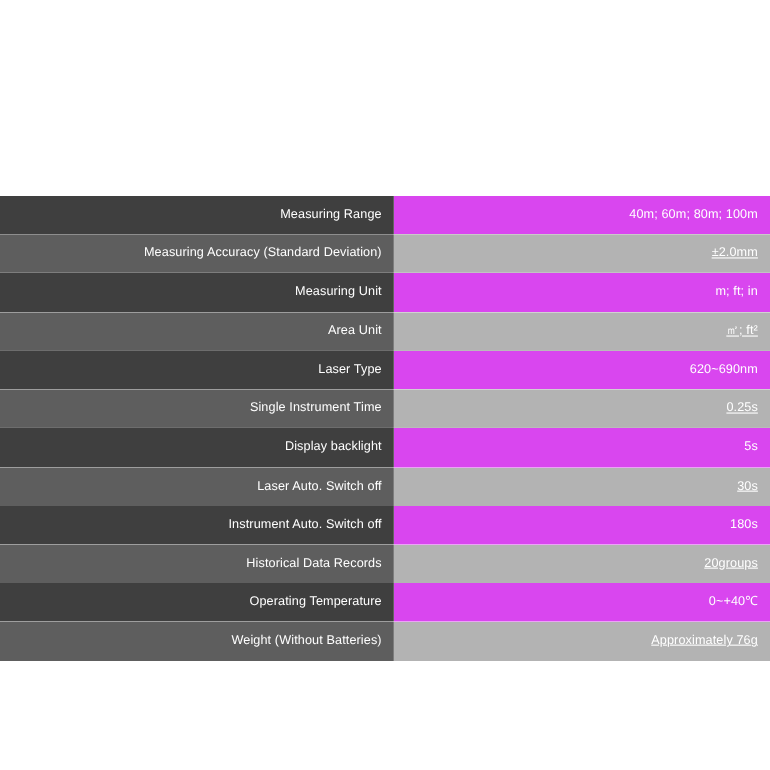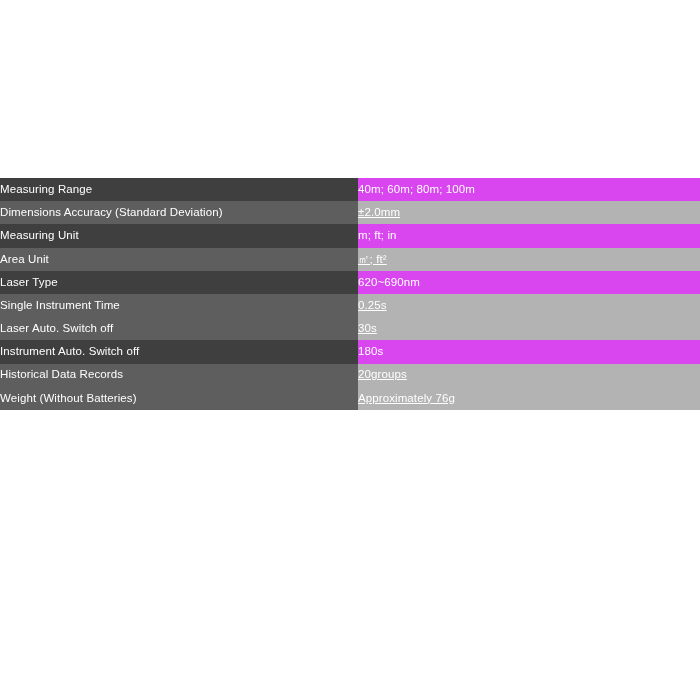--- a/index.html
+++ b/index.html
@@ -23,23 +23,23 @@
     left: 0;
     top: 178px;
     width: 700px;
     border-collapse: collapse;
     table-layout: fixed;
   }
   #spec-table tr {
     height: 23.2px;
   }
   #spec-table td {
-    padding: 0;
+    padding: 11px;
     margin: 0;
-    text-align: left;
+    text-align: right;
     vertical-align: middle;
     color: #ffffff;
     font-size: 11.5px;
     line-height: 1.15;
     letter-spacing: 0.1px;
     white-space: nowrap;
     overflow: hidden;
     border: 0;
   }
   col.col-label { width: 358px; }
@@ -64,50 +64,58 @@
     <colgroup>
       <col class="col-label">
       <col class="col-value">
     </colgroup>
     <tbody>
       <tr class="dark">
         <td class="label">Measuring Range</td>
         <td class="value">40m;  60m;  80m;  100m</td>
       </tr>
       <tr class="light">
-        <td class="label">Dimensions Accuracy (Standard Deviation)</td>
+        <td class="label">Measuring Accuracy (Standard Deviation)</td>
         <td class="value">±2.0mm</td>
       </tr>
       <tr class="dark">
         <td class="label">Measuring Unit</td>
         <td class="value">m; ft; in</td>
       </tr>
       <tr class="light">
         <td class="label">Area Unit</td>
         <td class="value">㎡; ft²</td>
       </tr>
       <tr class="dark">
         <td class="label">Laser Type</td>
         <td class="value">620~690nm</td>
       </tr>
       <tr class="light">
         <td class="label">Single Instrument Time</td>
         <td class="value">0.25s</td>
       </tr>
+      <tr class="dark">
+        <td class="label">Display backlight</td>
+        <td class="value">5s</td>
+      </tr>
       <tr class="light">
         <td class="label">Laser Auto. Switch off</td>
         <td class="value">30s</td>
       </tr>
       <tr class="dark">
         <td class="label">Instrument Auto. Switch off</td>
         <td class="value">180s</td>
       </tr>
       <tr class="light">
         <td class="label">Historical Data Records</td>
         <td class="value">20groups</td>
       </tr>
+      <tr class="dark">
+        <td class="label">Operating Temperature</td>
+        <td class="value">0~+40℃</td>
+      </tr>
       <tr class="light">
         <td class="label">Weight (Without Batteries)</td>
         <td class="value">Approximately 76g</td>
       </tr>
     </tbody>
   </table>
 </div>
 
 </body></html>

